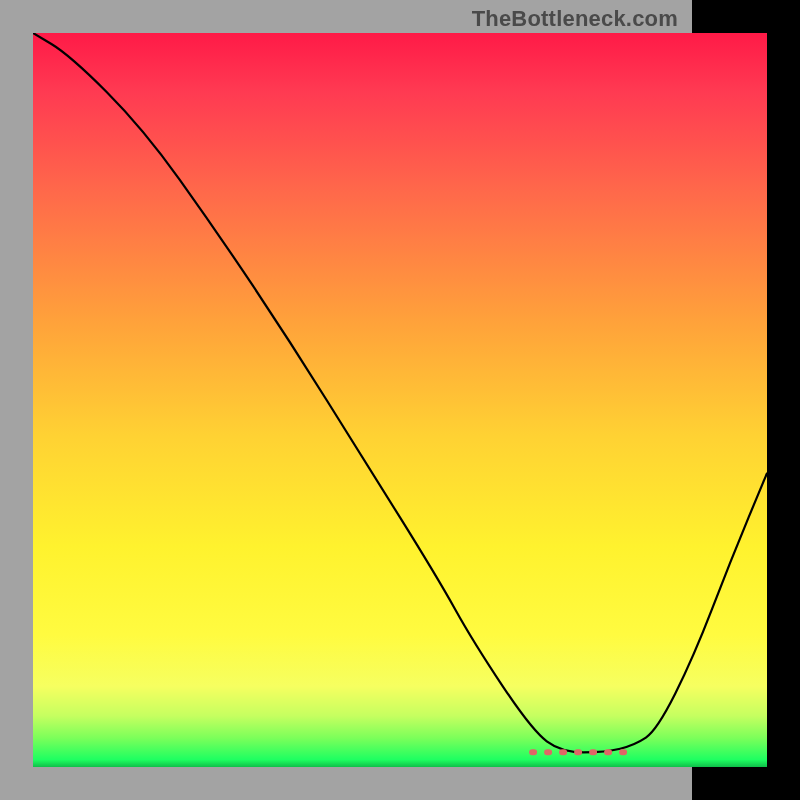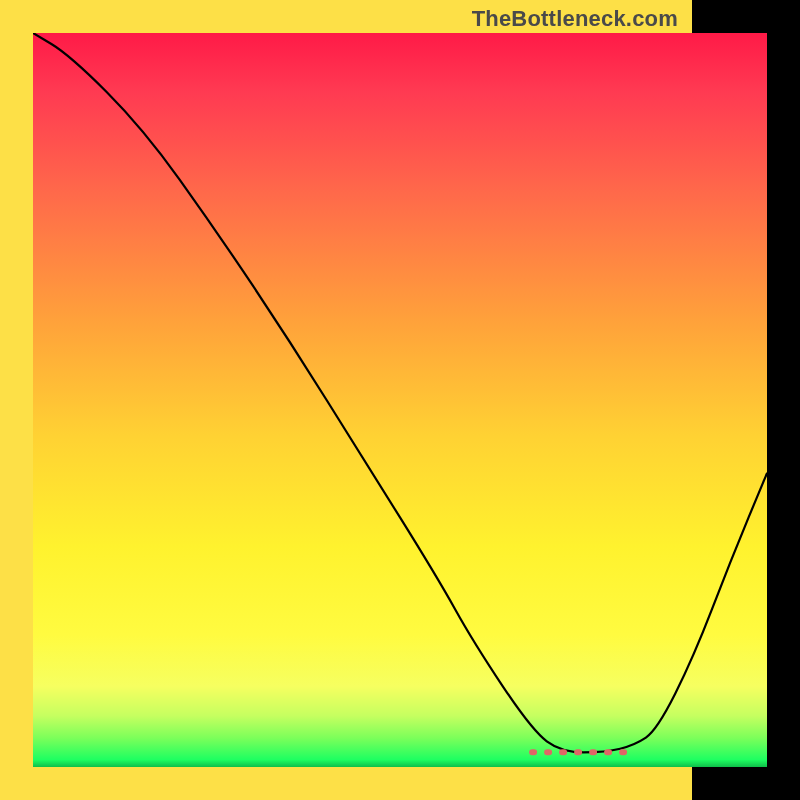--- a/index.html
+++ b/index.html
@@ -8,21 +8,21 @@
     width: 800px;
     height: 800px;
     background: #000;
     overflow: hidden;
     font-family: Arial, Helvetica, sans-serif;
   }
   .frame {
     position: relative;
     width: 692px;
     height: 800px;
-    background: #fde047;
+    background: #a3a3a3;
   }
   .plot-area {
     position: absolute;
     left: 33px;
     top: 33px;
     width: 734px;
     height: 734px;
     
     background: linear-gradient(
       to bottom,

